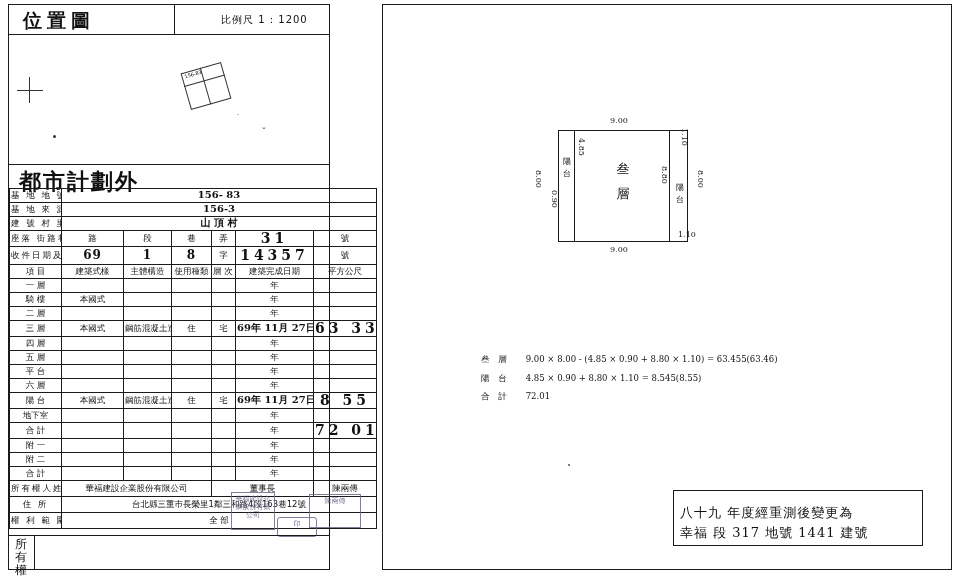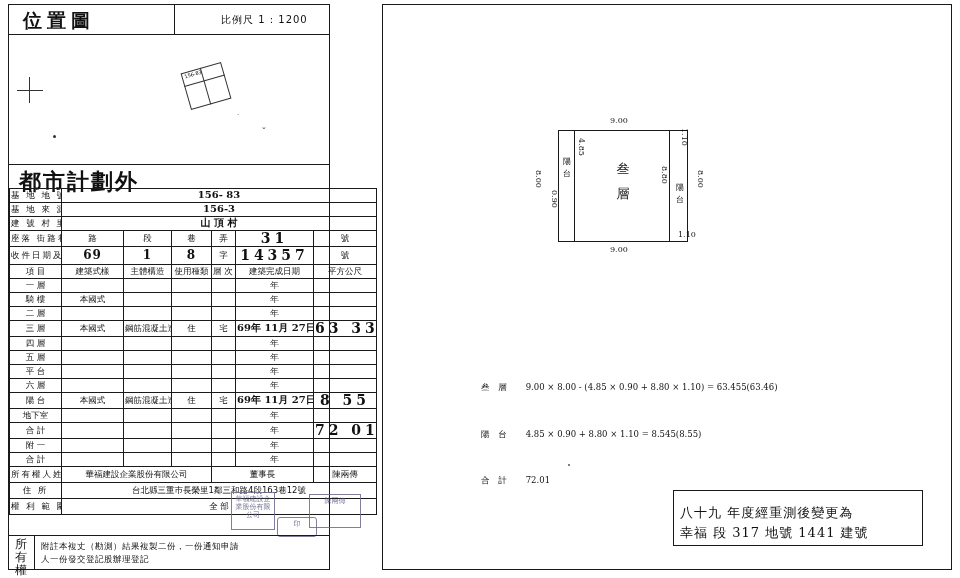--- a/index.html
+++ b/index.html
@@ -276,21 +276,20 @@
     left: 98px; top: 345px;
     font-size: 8.5px;
     line-height: 2.2;
     font-family: "DejaVu Serif", serif;
   }
   .calc-row { white-space: nowrap; }
   .calc-lbl {
     display: inline-block;
     width: 42px;
     letter-spacing: 3px;
-    margin-top: 28px;
   }
   .calc-val { display: inline-block; }
 
   .handnote {
     position: absolute;
     left: 290px; top: 485px;
     width: 250px; height: 56px;
     border: 1.5px solid #1a1a1a;
     box-sizing: border-box;
     padding: 12px 6px;
@@ -488,20 +487,29 @@
         <tr>
           <td>附 一</td>
           <td></td>
           <td></td>
           <td></td>
           <td></td>
           <td>年</td>
           <td></td>
         </tr>
         <tr>
+          <td>附 二</td>
+          <td></td>
+          <td></td>
+          <td></td>
+          <td></td>
+          <td>年</td>
+          <td></td>
+        </tr>
+        <tr>
           <td>合 計</td>
           <td></td>
           <td></td>
           <td></td>
           <td></td>
           <td>年</td>
           <td></td>
         </tr>
 
         <tr class="h16">
@@ -520,22 +528,20 @@
         </tr>
       </tbody>
     </table>
 
     <div class="stamp stamp-a">華福建設企業股份有限公司</div>
     <div class="stamp stamp-b">陳兩傳</div>
     <div class="stamp stamp-c">印</div>
 
     <div class="note-row">
       <div class="note-side">所有權人事</div>
-      <div class="note-text" style="white-space:pre-line">附註本複丈（勘測）結果複製二份，一份通知申請
-人一份發交登記股辦理登記</div>
     </div>
   </div>
 
   <div class="right-panel">
 
     <div class="plan-wrap">
       <div class="dim" style="left:52px;top:-14px">9.00</div>
       <div class="dim dim-v" style="left:-24px;top:40px">8.00</div>
       <div class="dim dim-v" style="left:138px;top:40px">8.00</div>
       <div class="dim" style="left:52px;top:115px">9.00</div>

